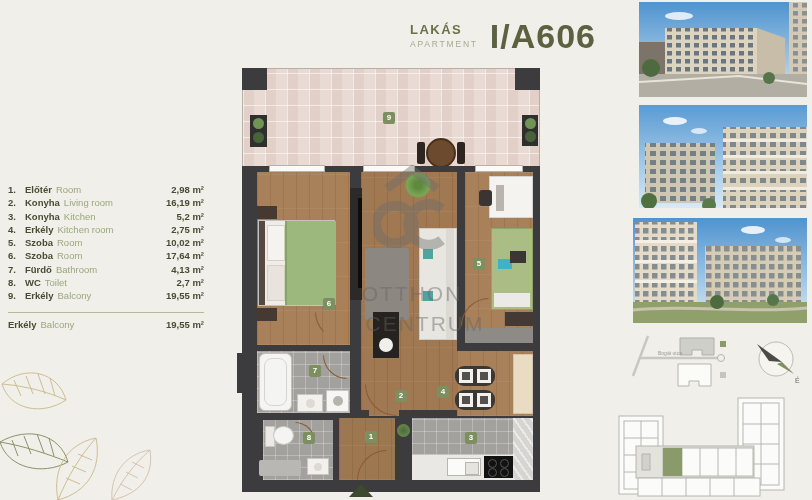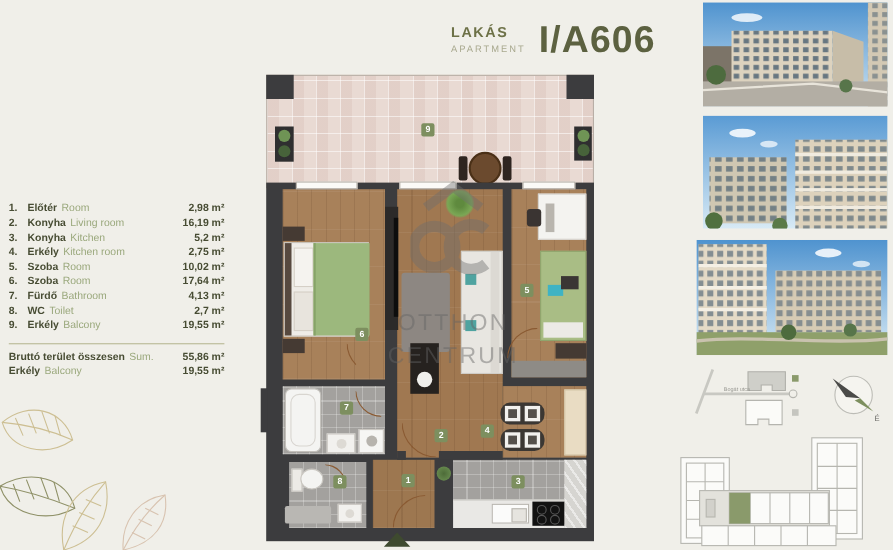--- a/index.html
+++ b/index.html
@@ -120,25 +120,20 @@
   <div class="lrow">
       <span class="lnum">9.</span>
       <span class="lhu">Erkély</span>
       <span class="len">Balcony</span>
       <span class="larea">19,55 m²</span>
     </div>
 
   <hr class="ldivider">
 
   <div class="trow">
-      <span class="thu">Bruttó terület összesen</span>
-      <span class="ten">Sum.</span>
-      <span class="larea">55,86 m²</span>
-    </div>
-  <div class="trow">
       <span class="thu">Erkély</span>
       <span class="ten">Balcony</span>
       <span class="larea">19,55 m²</span>
     </div>
 </div>
 
 <svg class="abs" style="left:0;top:338px;" width="160" height="162" viewBox="0 0 160 162">
   <g fill="none" stroke-width="1">
     <g stroke="#cdbf93">
       <path d="M2,46 C26,26 58,34 66,62 C42,78 10,72 2,46 Z"></path>
@@ -299,21 +294,21 @@
   <div class="badge" style="left:128px;top:371px;">1</div>
   <div class="badge" style="left:228px;top:372px;">3</div>
   <div class="badge" style="left:200px;top:326px;">4</div>
 
   <svg class="abs" style="left:136px;top:104px;z-index:40;opacity:.42;" width="78" height="96" viewBox="0 0 100 120">
     <path d="M18,30 L50,6 L82,30" fill="none" stroke="#6e6e6e" stroke-width="11"></path>
     <circle cx="28" cy="76" r="24" fill="none" stroke="#6e6e6e" stroke-width="13"></circle>
     <path d="M88,56 A26,26 0 1 0 88,96" fill="none" stroke="#6e6e6e" stroke-width="13"></path>
   </svg>
   <div class="wm" style="left:112px;top:222px;width:126px;font-size:21px;">OTTHON</div>
-  <div class="wm" style="left:106px;top:252px;width:138px;font-size:21px;">CENTRUM</div>
+  <div class="wm" style="left:119px;top:252px;width:138px;font-size:21px;">CENTRUM</div>
 
   <div class="entr-arrow" style="left:112px;top:424px;"></div>
 </div>
 
 <div class="photo" style="left:639px;top:2px;width:168px;height:95px;">
   <svg width="168" height="95" viewBox="0 0 168 95">
     <defs>
       <linearGradient id="sky1" x1="0" y1="0" x2="0" y2="1">
           <stop offset="0" stop-color="#4f93cf"></stop>
           <stop offset="1" stop-color="#cfe4f2"></stop>

